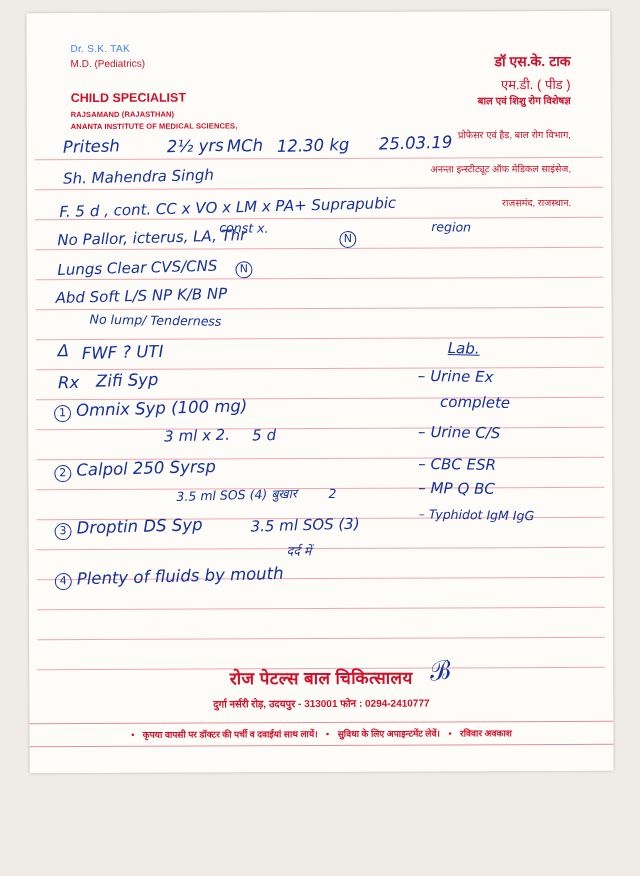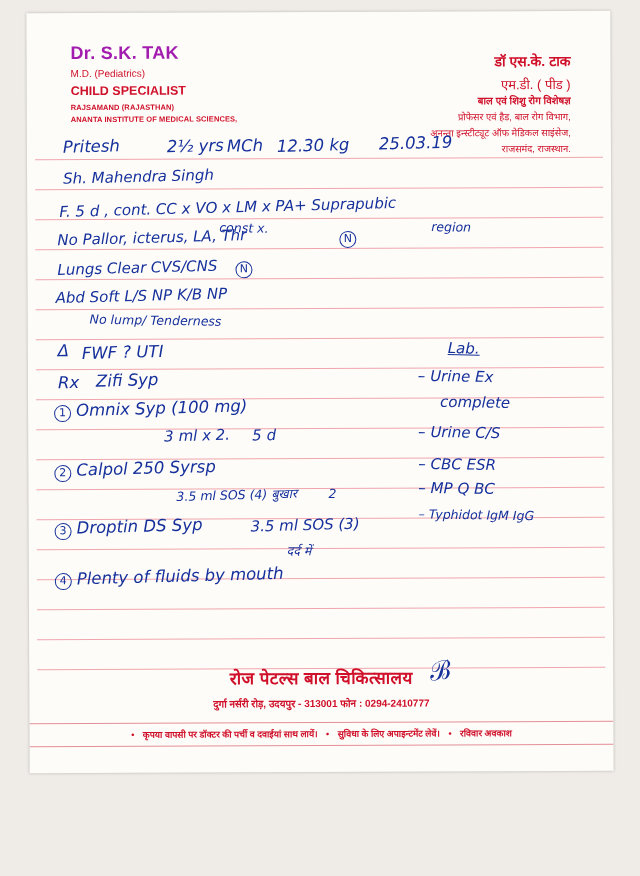--- a/index.html
+++ b/index.html
@@ -55,34 +55,34 @@
     width: 100%;
     height: 118px;
   }
   .hdr-left {
     position: absolute;
     left: 44px;
     top: 8px;
     color: #d4112a;
   }
   .doc-name {
-    font-size: 18px;
-    font-weight: bold;
+    font-size: 10px;
+    font-weight: normal;
     letter-spacing: 0.3px;
-    color: #a21caf;
+    color: #3b82f6;
   }
   .doc-qual {
     font-size: 10px;
     margin-top: 4px;
     color: #d0102a;
   }
   .doc-spec {
     font-size: 12.5px;
     font-weight: bold;
-    margin-top: 5px;
+    margin-top: 22px;
     color: #d0102a;
   }
   .doc-reg {
     font-size: 7.5px;
     font-weight: bold;
     margin-top: 4px;
     line-height: 1.55;
     color: #d0102a;
     letter-spacing: 0.1px;
   }
@@ -100,21 +100,21 @@
   .h-qual {
     font-size: 13px;
     margin-top: 5px;
   }
   .h-line {
     font-size: 10px;
     font-weight: bold;
   }
   .h-small {
     font-size: 9.5px;
-    margin-top: 3px;
+    margin-top: 21px;
   }
   
   .hw {
     position: absolute;
     color: #16309c;
     font-family: "DejaVu Sans", sans-serif;
     font-size: 15px;
     white-space: nowrap;
     font-style: italic;
   }

